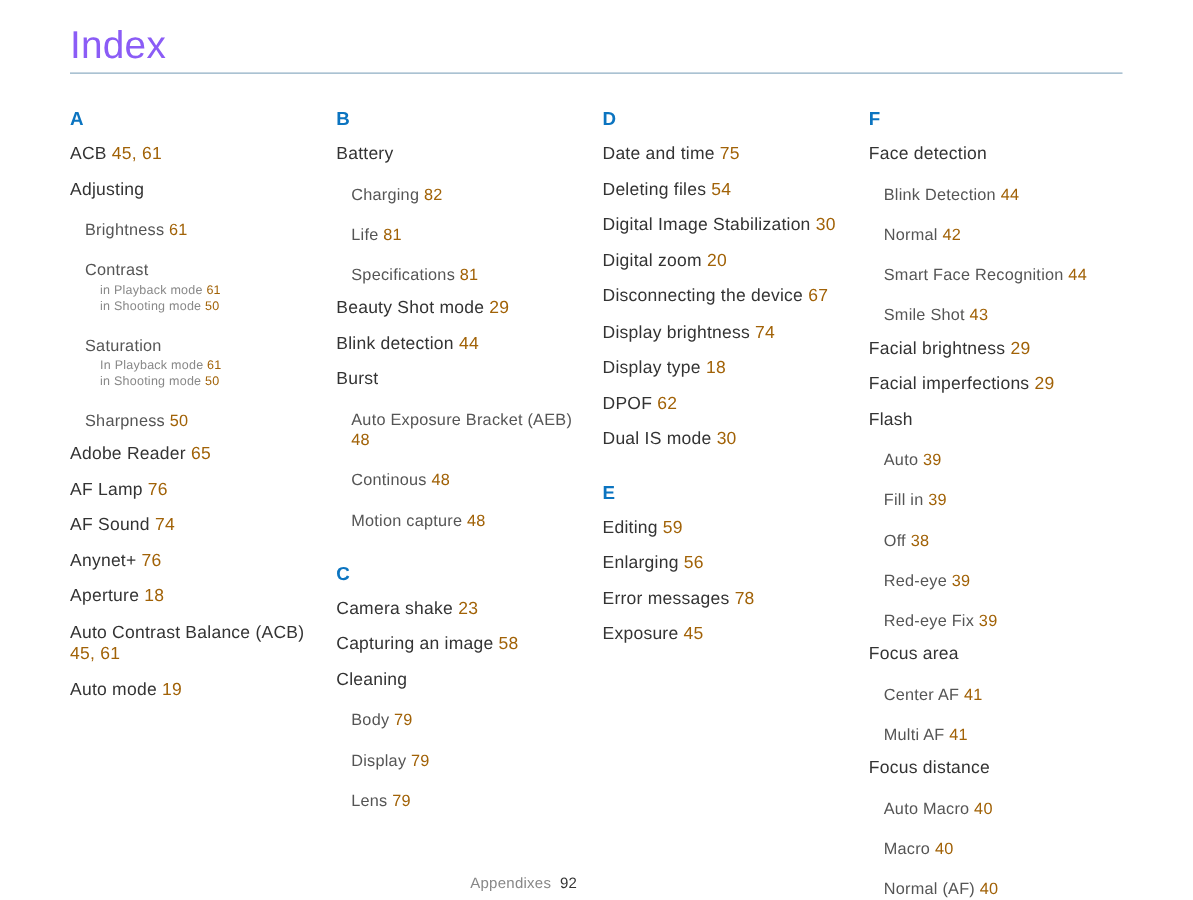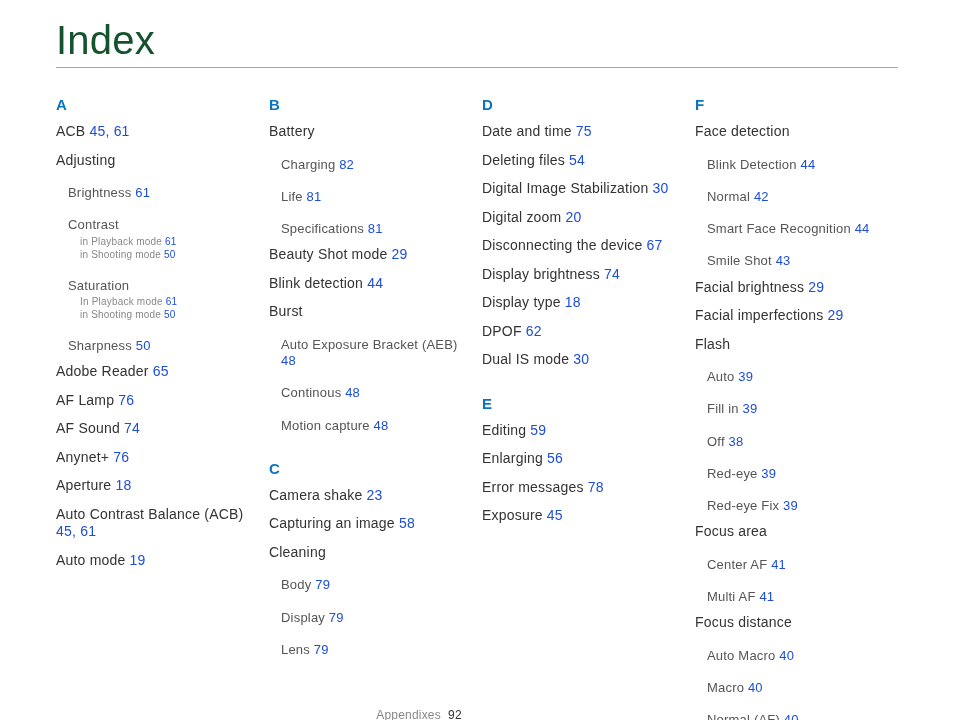--- a/index.html
+++ b/index.html
@@ -1,31 +1,31 @@
 <!DOCTYPE html>
 <html><head>
 <meta charset="utf-8">
 <style>
   html,body{margin:0;padding:0;width:954px;height:720px;background:#fff;font-family:"Helvetica Neue",Arial,sans-serif;font-weight:300;color:#333;letter-spacing:.2px;-webkit-font-smoothing:antialiased}
   .page{box-sizing:border-box;width:954px;padding:18px 56px 0 56px;position:relative}
-  .title{font-size:40px;color:#14532d;font-weight:300;margin:0 0 4px 0}
+  .title{font-size:31px;color:#8b5cf6;font-weight:300;margin:0 0 4px 0}
   .rule{border:none;border-top:1px solid #8faec4;margin:0 0 28px 0}
   .cols{display:flex;gap:10px}
   .col{flex:1 1 0}
   .letter{color:#0b74c0;font-weight:700;font-size:15px;margin:0 0 10px 0}
   .letter.sp{margin-top:26px}
   .entry{font-size:14px;color:#333;margin:0 0 11px 0;line-height:1.25}
   .entry.parent{margin-bottom:4px}
   .sub{margin-left:12px}
   .sub .entry{font-size:13px;color:#555;margin:16px 0 3px 0}
   .sub .entry.parent{margin-bottom:2px}
   .sub2{margin-left:12px}
   .sub2 .entry{font-size:10px;color:#888;margin:0 0 1px 0}
   .subblock{margin-bottom:9px}
-  .pg{color:#1d4ed8;font-weight:300}
+  .pg{color:#a16207;font-weight:300}
   .footer{position:absolute;bottom:16px;left:0;width:838px;text-align:center;font-size:12px;color:#888}
   .footer .pn{color:#333}
 </style>
 </head>
 <body>
 <div class="page">
 
 <h1 class="title">Index</h1>
 <hr class="rule">
 

